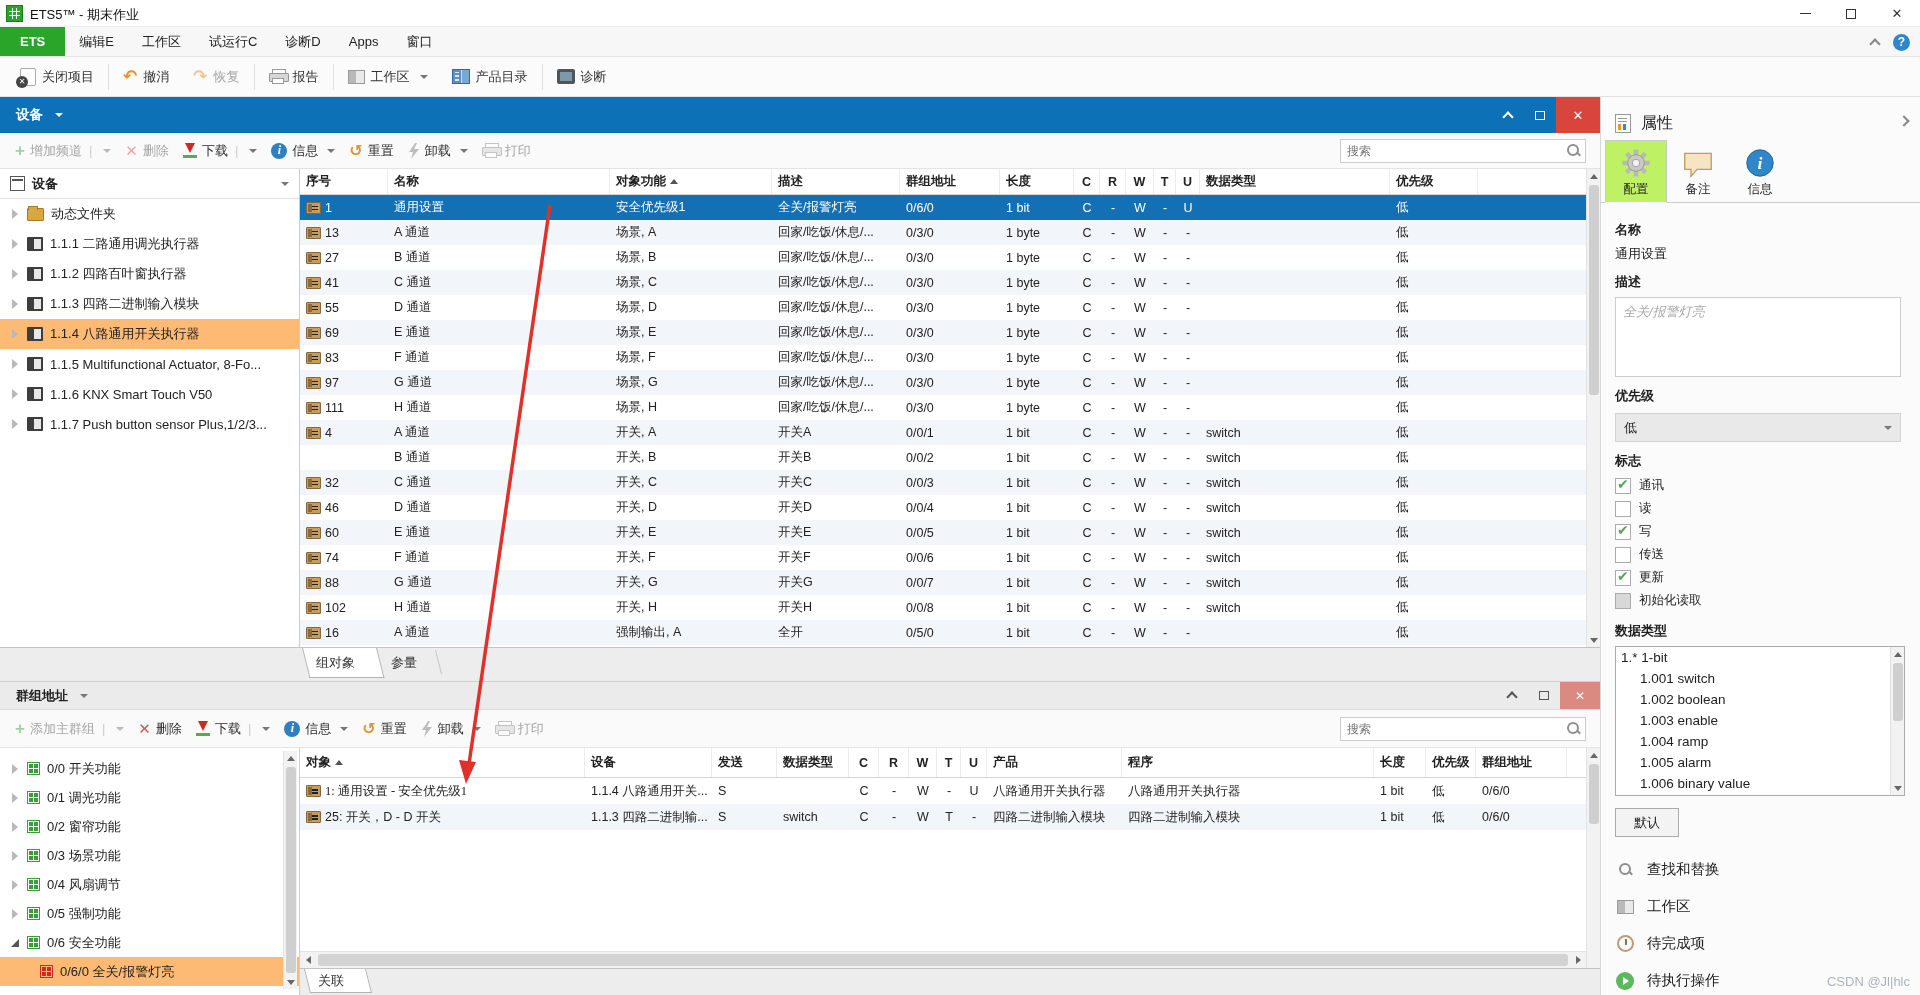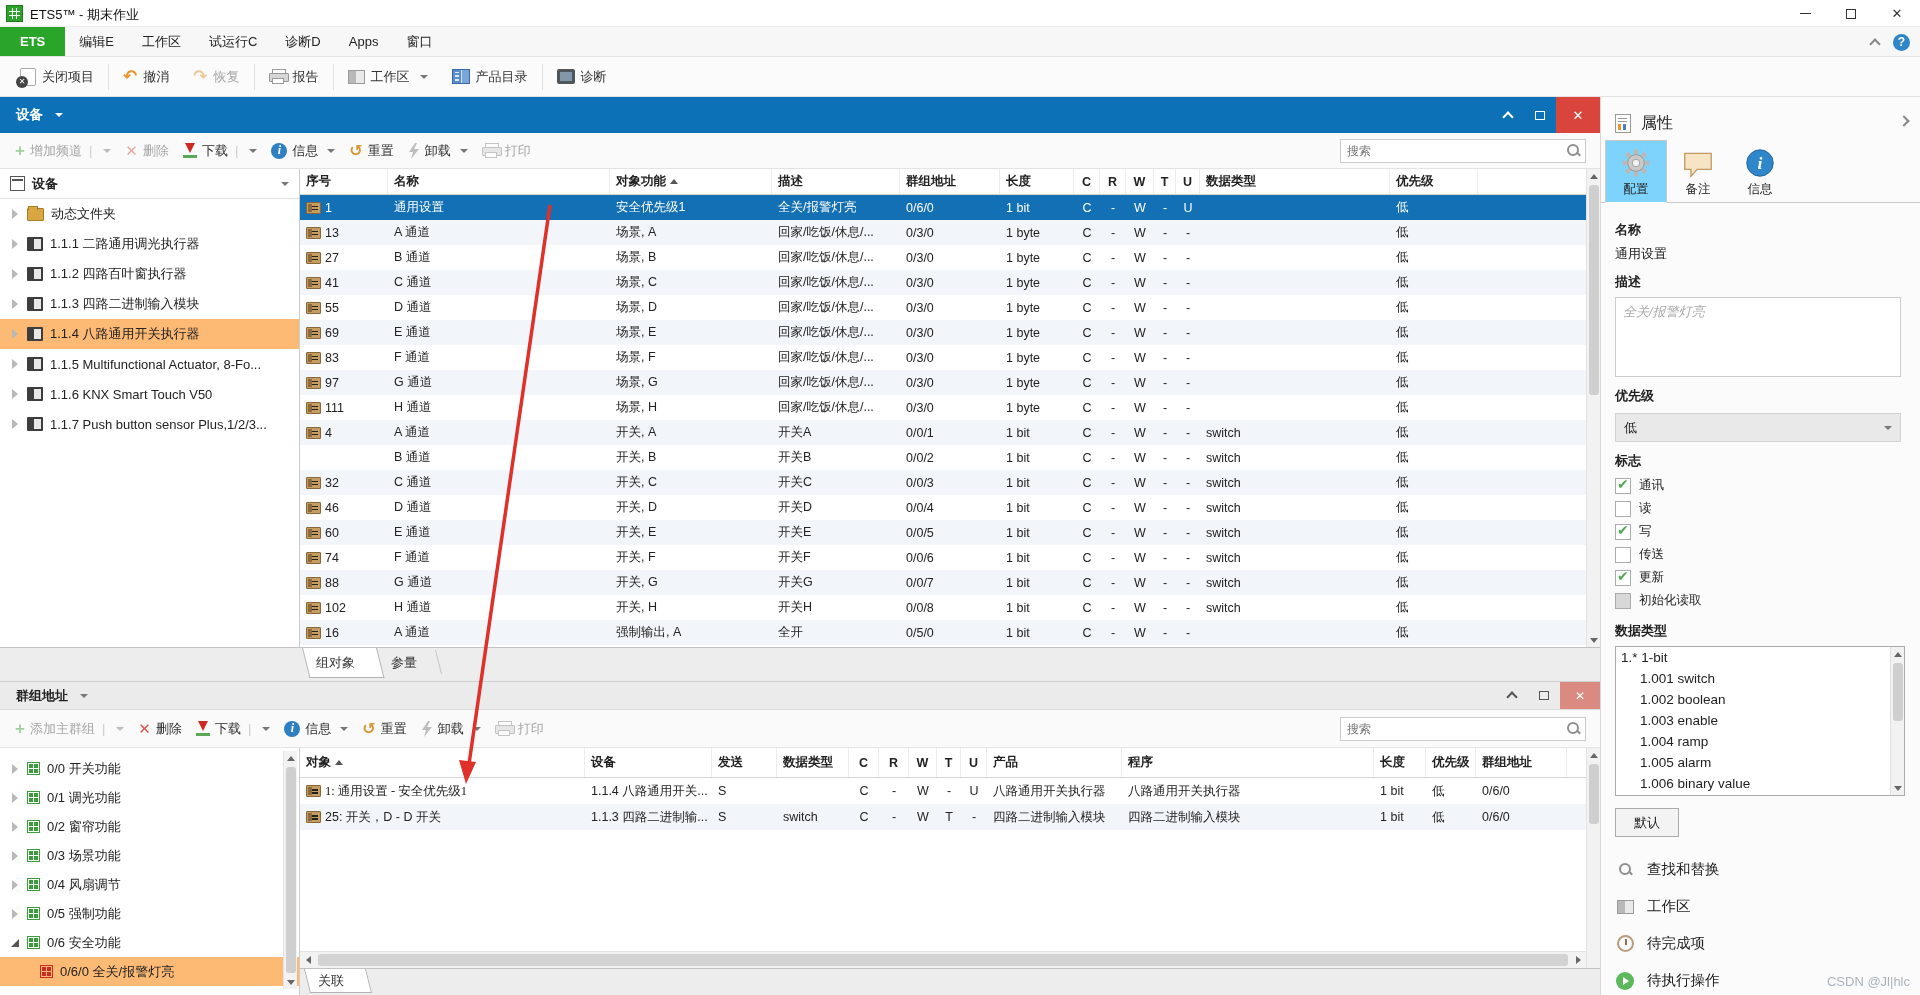--- a/index.html
+++ b/index.html
@@ -141,21 +141,21 @@
   .ptabs2 .tab{height:24px}
   .tab .tlabel{position:relative;z-index:1}
   .tab.active::before{content:"";position:absolute;inset:0;background:#fff;border:1px solid #b3b3b3;border-top:none;transform:skewX(14deg);transform-origin:top left}
   .tab.inactive::before{content:"";position:absolute;right:0;top:2px;bottom:4px;width:1px;background:#c6c6c6;transform:skewX(14deg)}
   
   #propPanel{position:absolute;left:1600px;top:97px;width:320px;height:898px;background:#fbfbfb;border-left:1px solid #d8d8d8;padding:0 0 0 0}
   .prop-head{height:42px;display:flex;align-items:center;gap:10px;padding:10px 14px 0 14px;font-size:16px;color:#222}
   .prop-collapse{position:absolute;right:12px;top:20px}
   .prop-tabs{position:relative;height:64px;border-bottom:1px solid #c9c9c9;display:flex;align-items:flex-end;padding-left:4px}
   .ptab{width:62px;height:63px;display:flex;flex-direction:column;align-items:center;justify-content:flex-end;padding-bottom:4px;gap:3px;font-size:12.5px;color:#222}
-  .ptab.active{background:#7dd3fc;border:1px solid #c9c9c9;border-bottom:1px solid #fff;margin-bottom:-1px}
+  .ptab.active{background:#bef264;border:1px solid #c9c9c9;border-bottom:1px solid #fff;margin-bottom:-1px}
   .prop-body{padding:8px 16px 0 14px}
   .plabel{font-weight:bold;font-size:13px;margin-top:10px}
   .pvalue{margin-top:6px;font-size:13px}
   .ptextarea{margin-top:6px;width:286px;height:80px;background:#fff;border:1px solid #ccc;padding:5px 7px;color:#a9a9a9;font-style:italic;font-size:13px}
   .pselect{margin-top:8px;width:286px;height:29px;background:#e9e9e9;border:1px solid #d2d2d2;display:flex;align-items:center;padding:0 8px;font-size:13px;justify-content:space-between}
   .flag-row{display:flex;align-items:center;gap:8px;height:23px;margin-left:0}
   .cb{width:16px;height:16px;background:#fff;border:1px solid #ababab;position:relative;flex:none}
   .cb.on::after{content:"✔";position:absolute;left:1px;top:-3px;color:#57a557;font-size:14px;font-weight:bold}
   .cb.dis{background:#d8d8d8}
   .dtlist{margin-top:6px;width:290px;height:150px;background:#fff;border:1px solid #ababab;position:relative;overflow:hidden}

